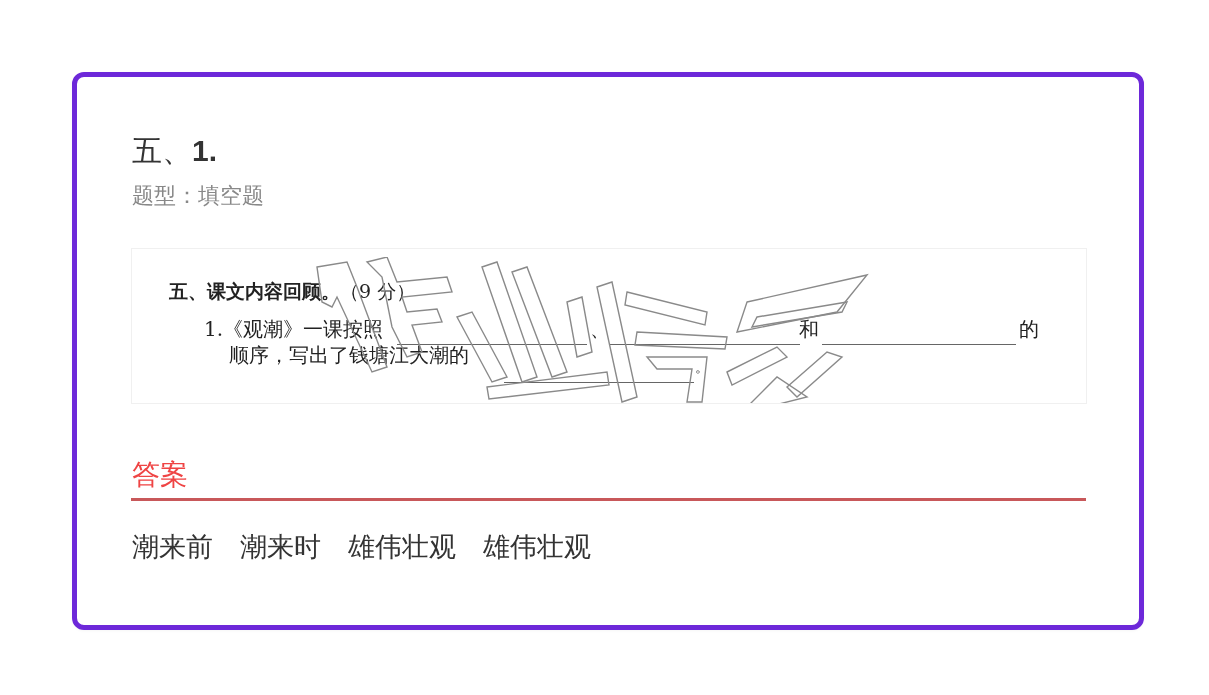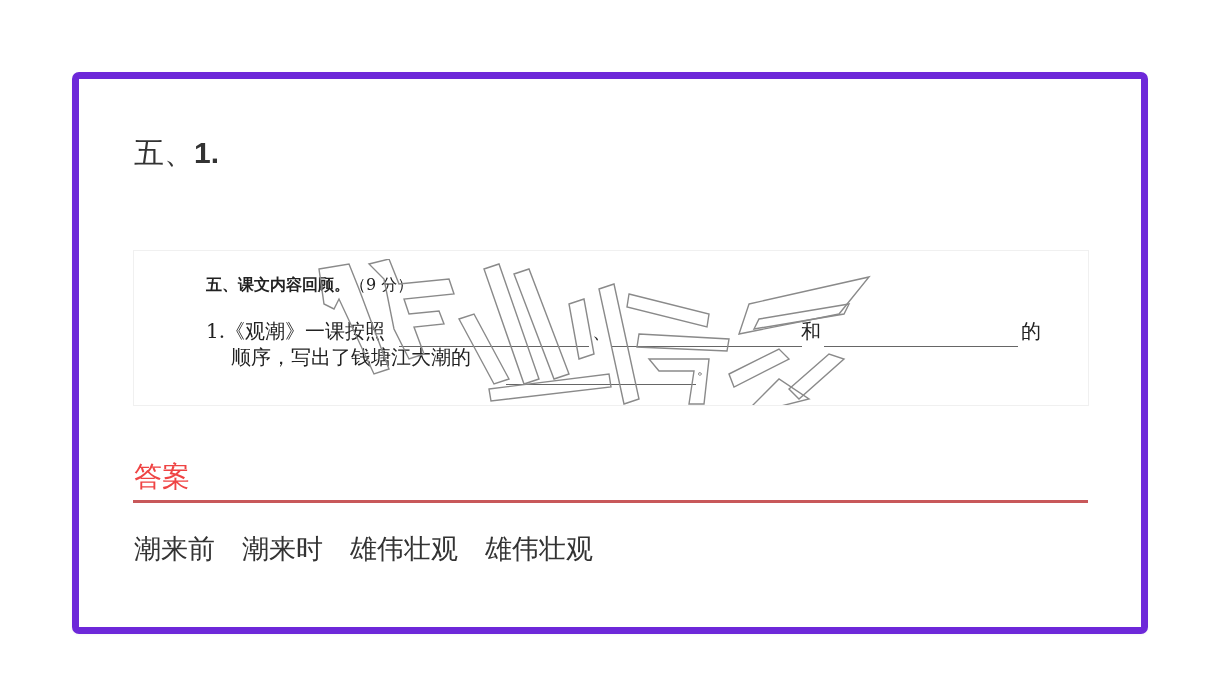--- a/index.html
+++ b/index.html
@@ -7,22 +7,22 @@
       width: 1209px; height: 695px;
       background: #ffffff;
       font-family: "DejaVu Serif", "Liberation Serif", serif;
       position: relative;
       overflow: hidden;
     }
     .card {
       position: absolute;
       left: 72px; top: 72px;
       width: 1062px; height: 548px;
-      border: 7px solid #6d28d9;
-      border-radius: 7px;
+      border: 5px solid #6d28d9;
+      border-radius: 12px;
       background: #fff;
       box-shadow: 0 1px 3px rgba(0,0,0,0.04);
       text-align: center;
     }
     .title {
       position: absolute;
       left: 55px; top: 54px;
       font-size: 30px;
       color: #333;
       line-height: 40px;
@@ -43,21 +43,21 @@
       background: #fff;
       overflow: hidden;
     }
     .q-line {
       position: absolute;
       font-size: 20px;
       color: #222;
       white-space: nowrap;
       line-height: 28px;
     }
-    .q-head { left: 37px; top: 20px; font-weight: bold; font-family: "DejaVu Sans", sans-serif; font-size: 16px; margin-left: 35px; }
+    .q-head { left: 37px; top: 28px; font-weight: bold; font-family: "DejaVu Sans", sans-serif; font-size: 19px; }
     .q-head .pts { font-weight: normal; font-family: "DejaVu Serif", serif; }
     .q1 { left: 72px; top: 66px; }
     .q2 { left: 97px; top: 92px; }
     .blank {
       position: absolute;
       height: 0;
       border-top: 1.5px solid #666;
     }
     .watermark {
       position: absolute;
@@ -87,20 +87,21 @@
       white-space: pre;
     }
   </style>
 </head>
 <body>
 
 <div class="card">
   <div class="title">
     <span>五、</span><span class="num">1.</span>
   </div>
+  <div class="subtitle">题型：填空题</div>
 
   <div class="question-image">
     <div class="q-line q-head">
       <span>五、课文内容回顾。</span><span class="pts">（9 分）</span>
     </div>
     <div class="q-line q1">
       <span>1.《观潮》一课按照</span>
     </div>
     <div class="blank" style="left:265px; top:95px; width:190px;"></div>
     <div class="q-line" style="left:458px; top:66px;">、</div>

